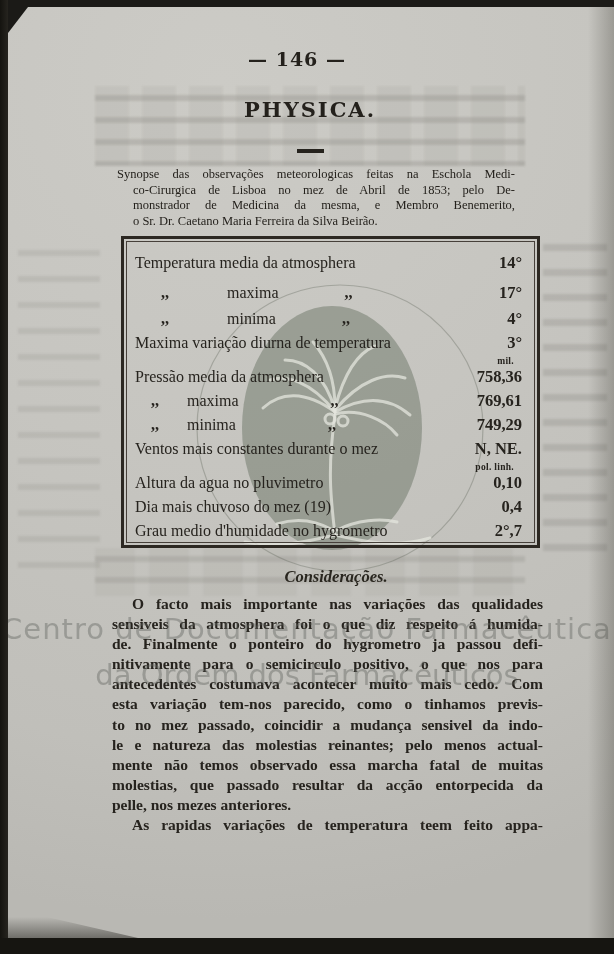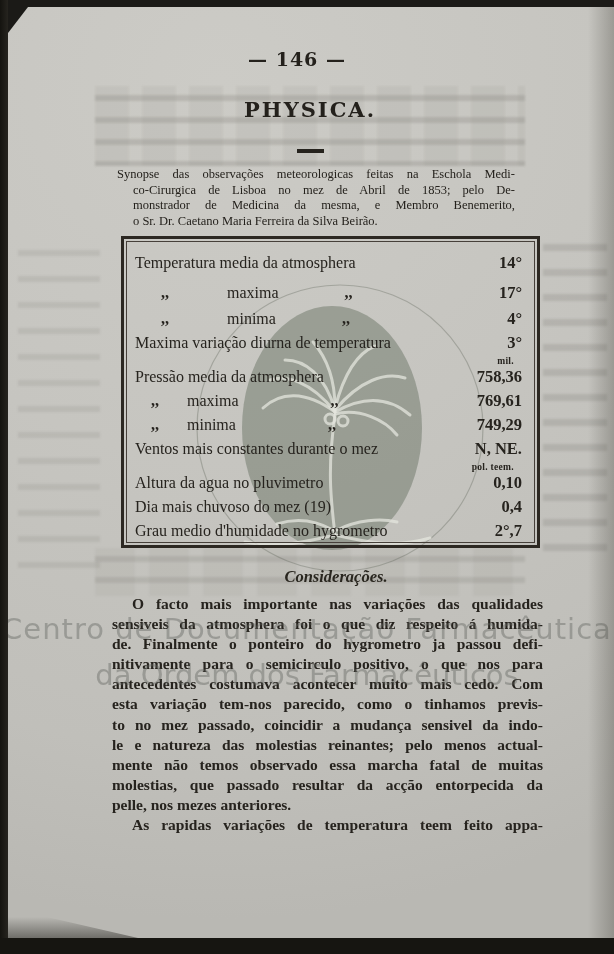--- a/index.html
+++ b/index.html
@@ -177,21 +177,21 @@
       </div>
 
       <div class="trow">
         <span class="tlabel">Ventos mais constantes durante o mez</span>
         <span class="tval">N, NE.</span>
       </div>
 
       <div class="trow with-unit">
         <span class="tlabel">Altura da agua no pluvimetro</span>
         <span class="tvalcol">
-          <span class="tunit">pol. teem.</span>
+          <span class="tunit">pol. linh.</span>
           <span class="tval">0,10</span>
         </span>
       </div>
 
       <div class="trow">
         <span class="tlabel">Dia mais chuvoso do mez (19)</span>
         <span class="tval">0,4</span>
       </div>
 
       <div class="trow">

